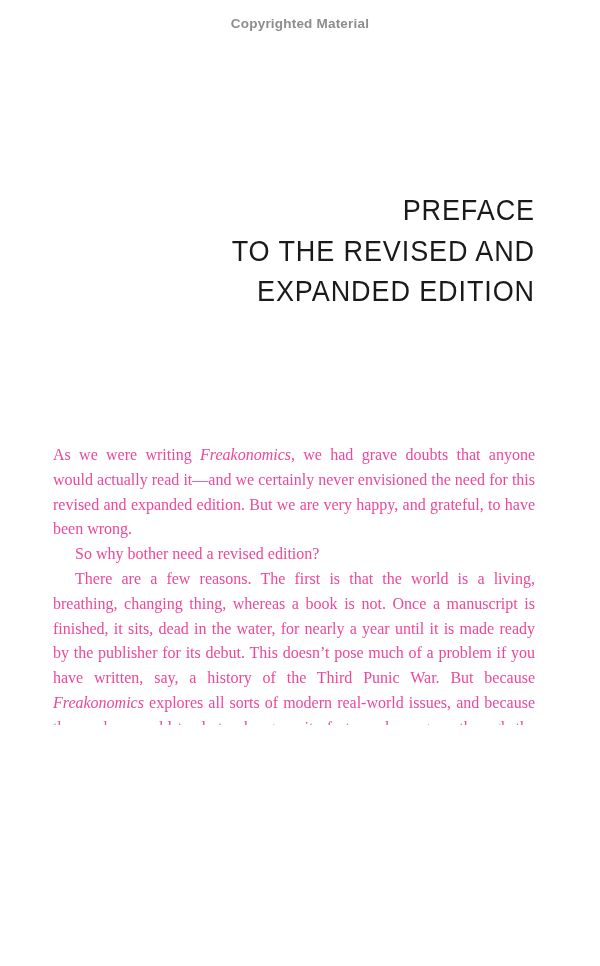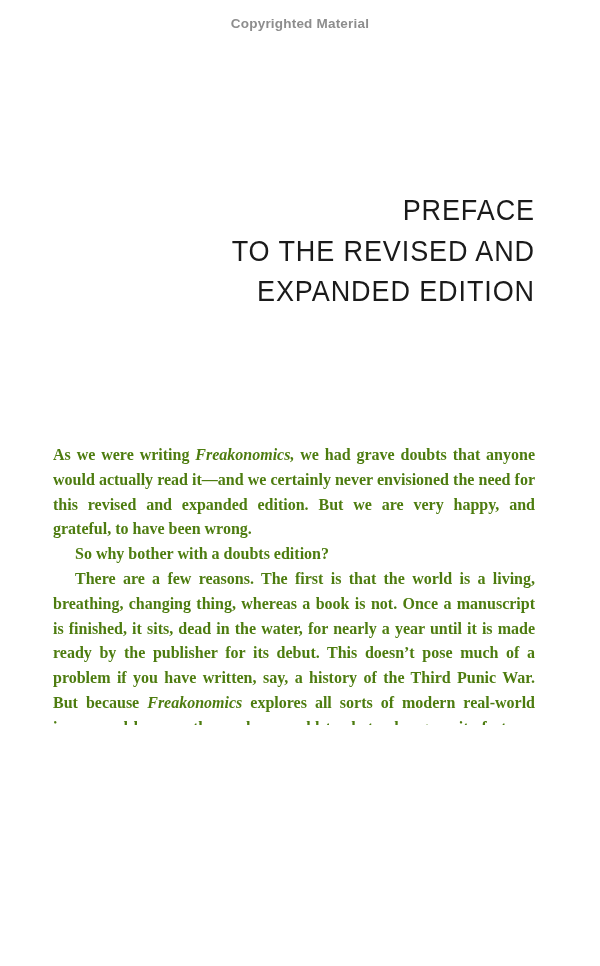--- a/index.html
+++ b/index.html
@@ -44,41 +44,40 @@
     transform-origin: 100% 0;
   }
   .body-text {
     position: absolute;
     left: 53px;
     top: 443px;
     width: 482px;
     font-family: "Liberation Serif", serif;
     font-size: 16px;
     line-height: 24.8px;
-    color: #4d7c0f;
+    color: #ec4899;
     text-align: justify;
     text-justify: inter-word;
-    font-weight: bold;
   }
   .body-text p { margin: 0; }
   .body-text p.indent { text-indent: 22px; }
   .body-text .italic { font-style: italic; }
 </style>
 </head>
 <body>
 
 <div class="page">
   <div class="watermark top">Copyrighted Material</div>
 
   <h1 class="heading">
       <div>PREFACE</div>
       <div>TO THE REVISED AND</div>
       <div>EXPANDED EDITION</div>
     </h1>
 
   <div class="body-text">
       <p><span>As we were writing </span><span class="italic">Freakonomics,</span><span> we had grave doubts that anyone would actually read it—and we certainly never envisioned the need for this revised and expanded edition. But we are very happy, and grateful, to have been wrong.</span></p>
-      <p class="indent"><span>So why bother with a doubts edition?</span></p>
+      <p class="indent"><span>So why bother need a revised edition?</span></p>
       <p class="indent"><span>There are a few reasons. The first is that the world is a living, breathing, changing thing, whereas a book is not. Once a manuscript is finished, it sits, dead in the water, for nearly a year until it is made ready by the publisher for its debut. This doesn’t pose much of a problem if you have written, say, a history of the Third Punic War. But because </span><span class="italic">Freakonomics</span><span> explores all sorts of modern real-world issues, and because the modern world tends to change quite fast, we have gone through the book and made a number of minor updates.</span></p>
     </div>
 
   <div class="watermark bottom">Copyrighted Material</div>
 </div>
 
 </body></html>

